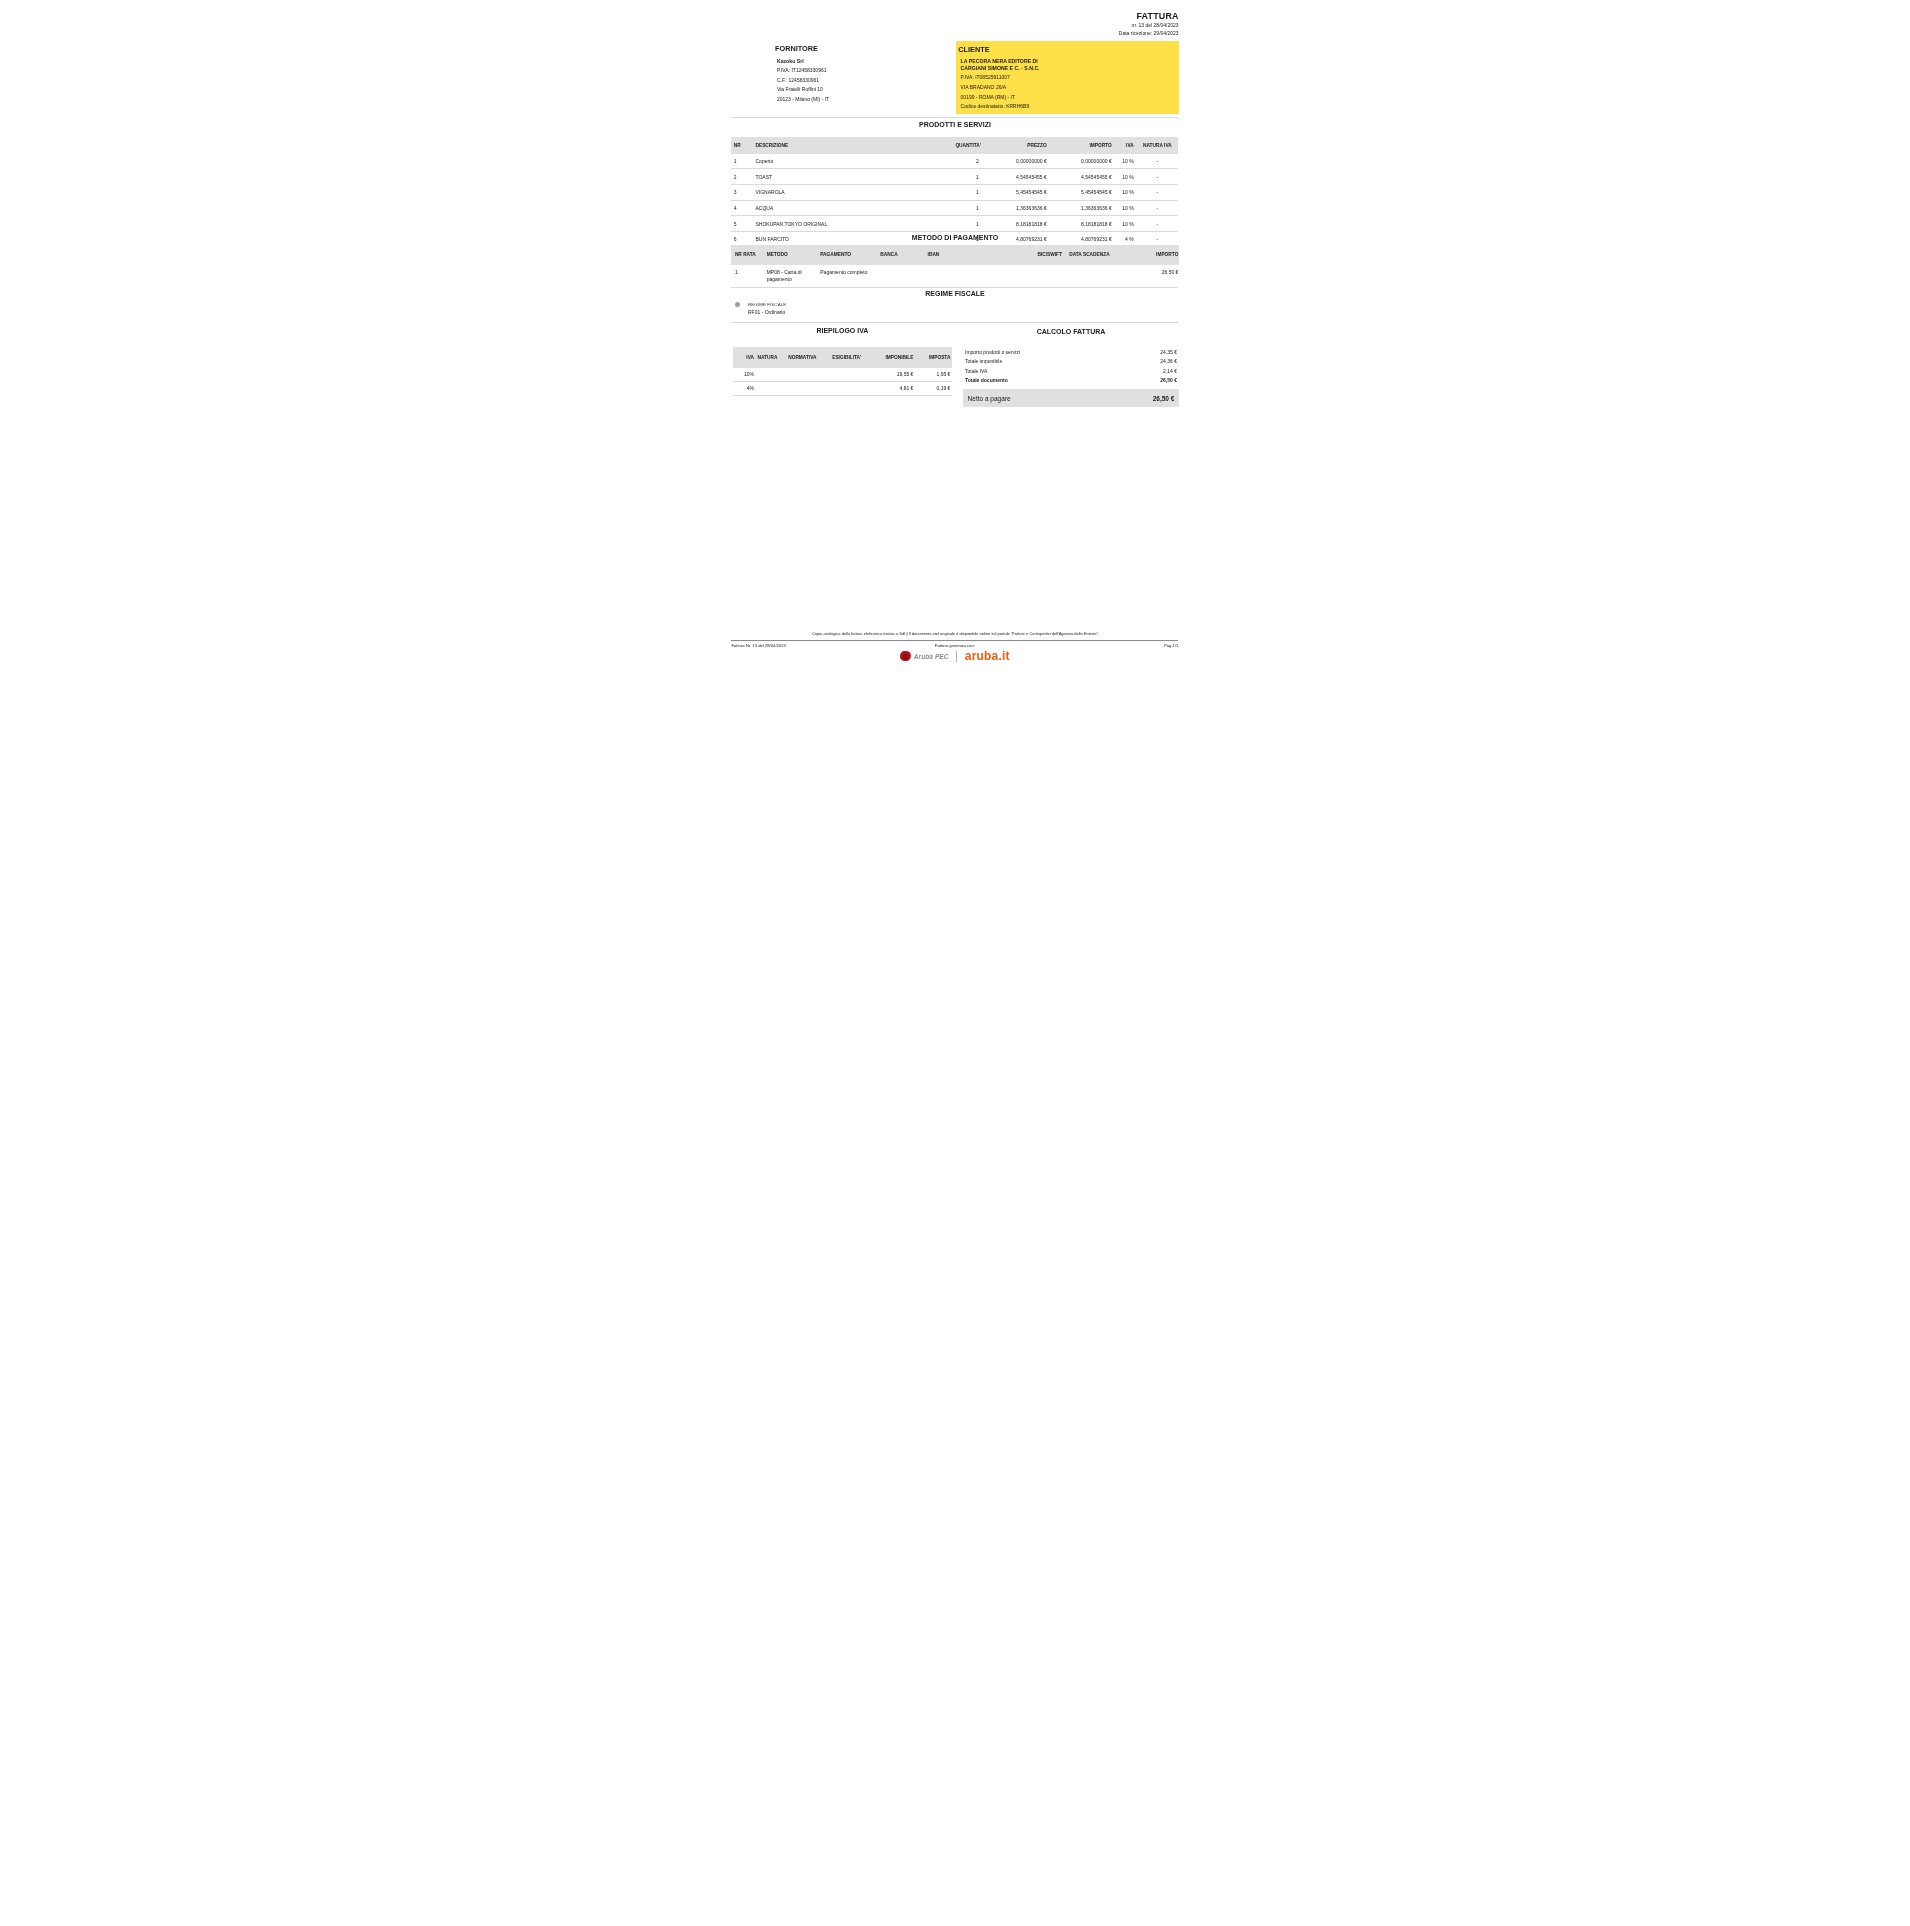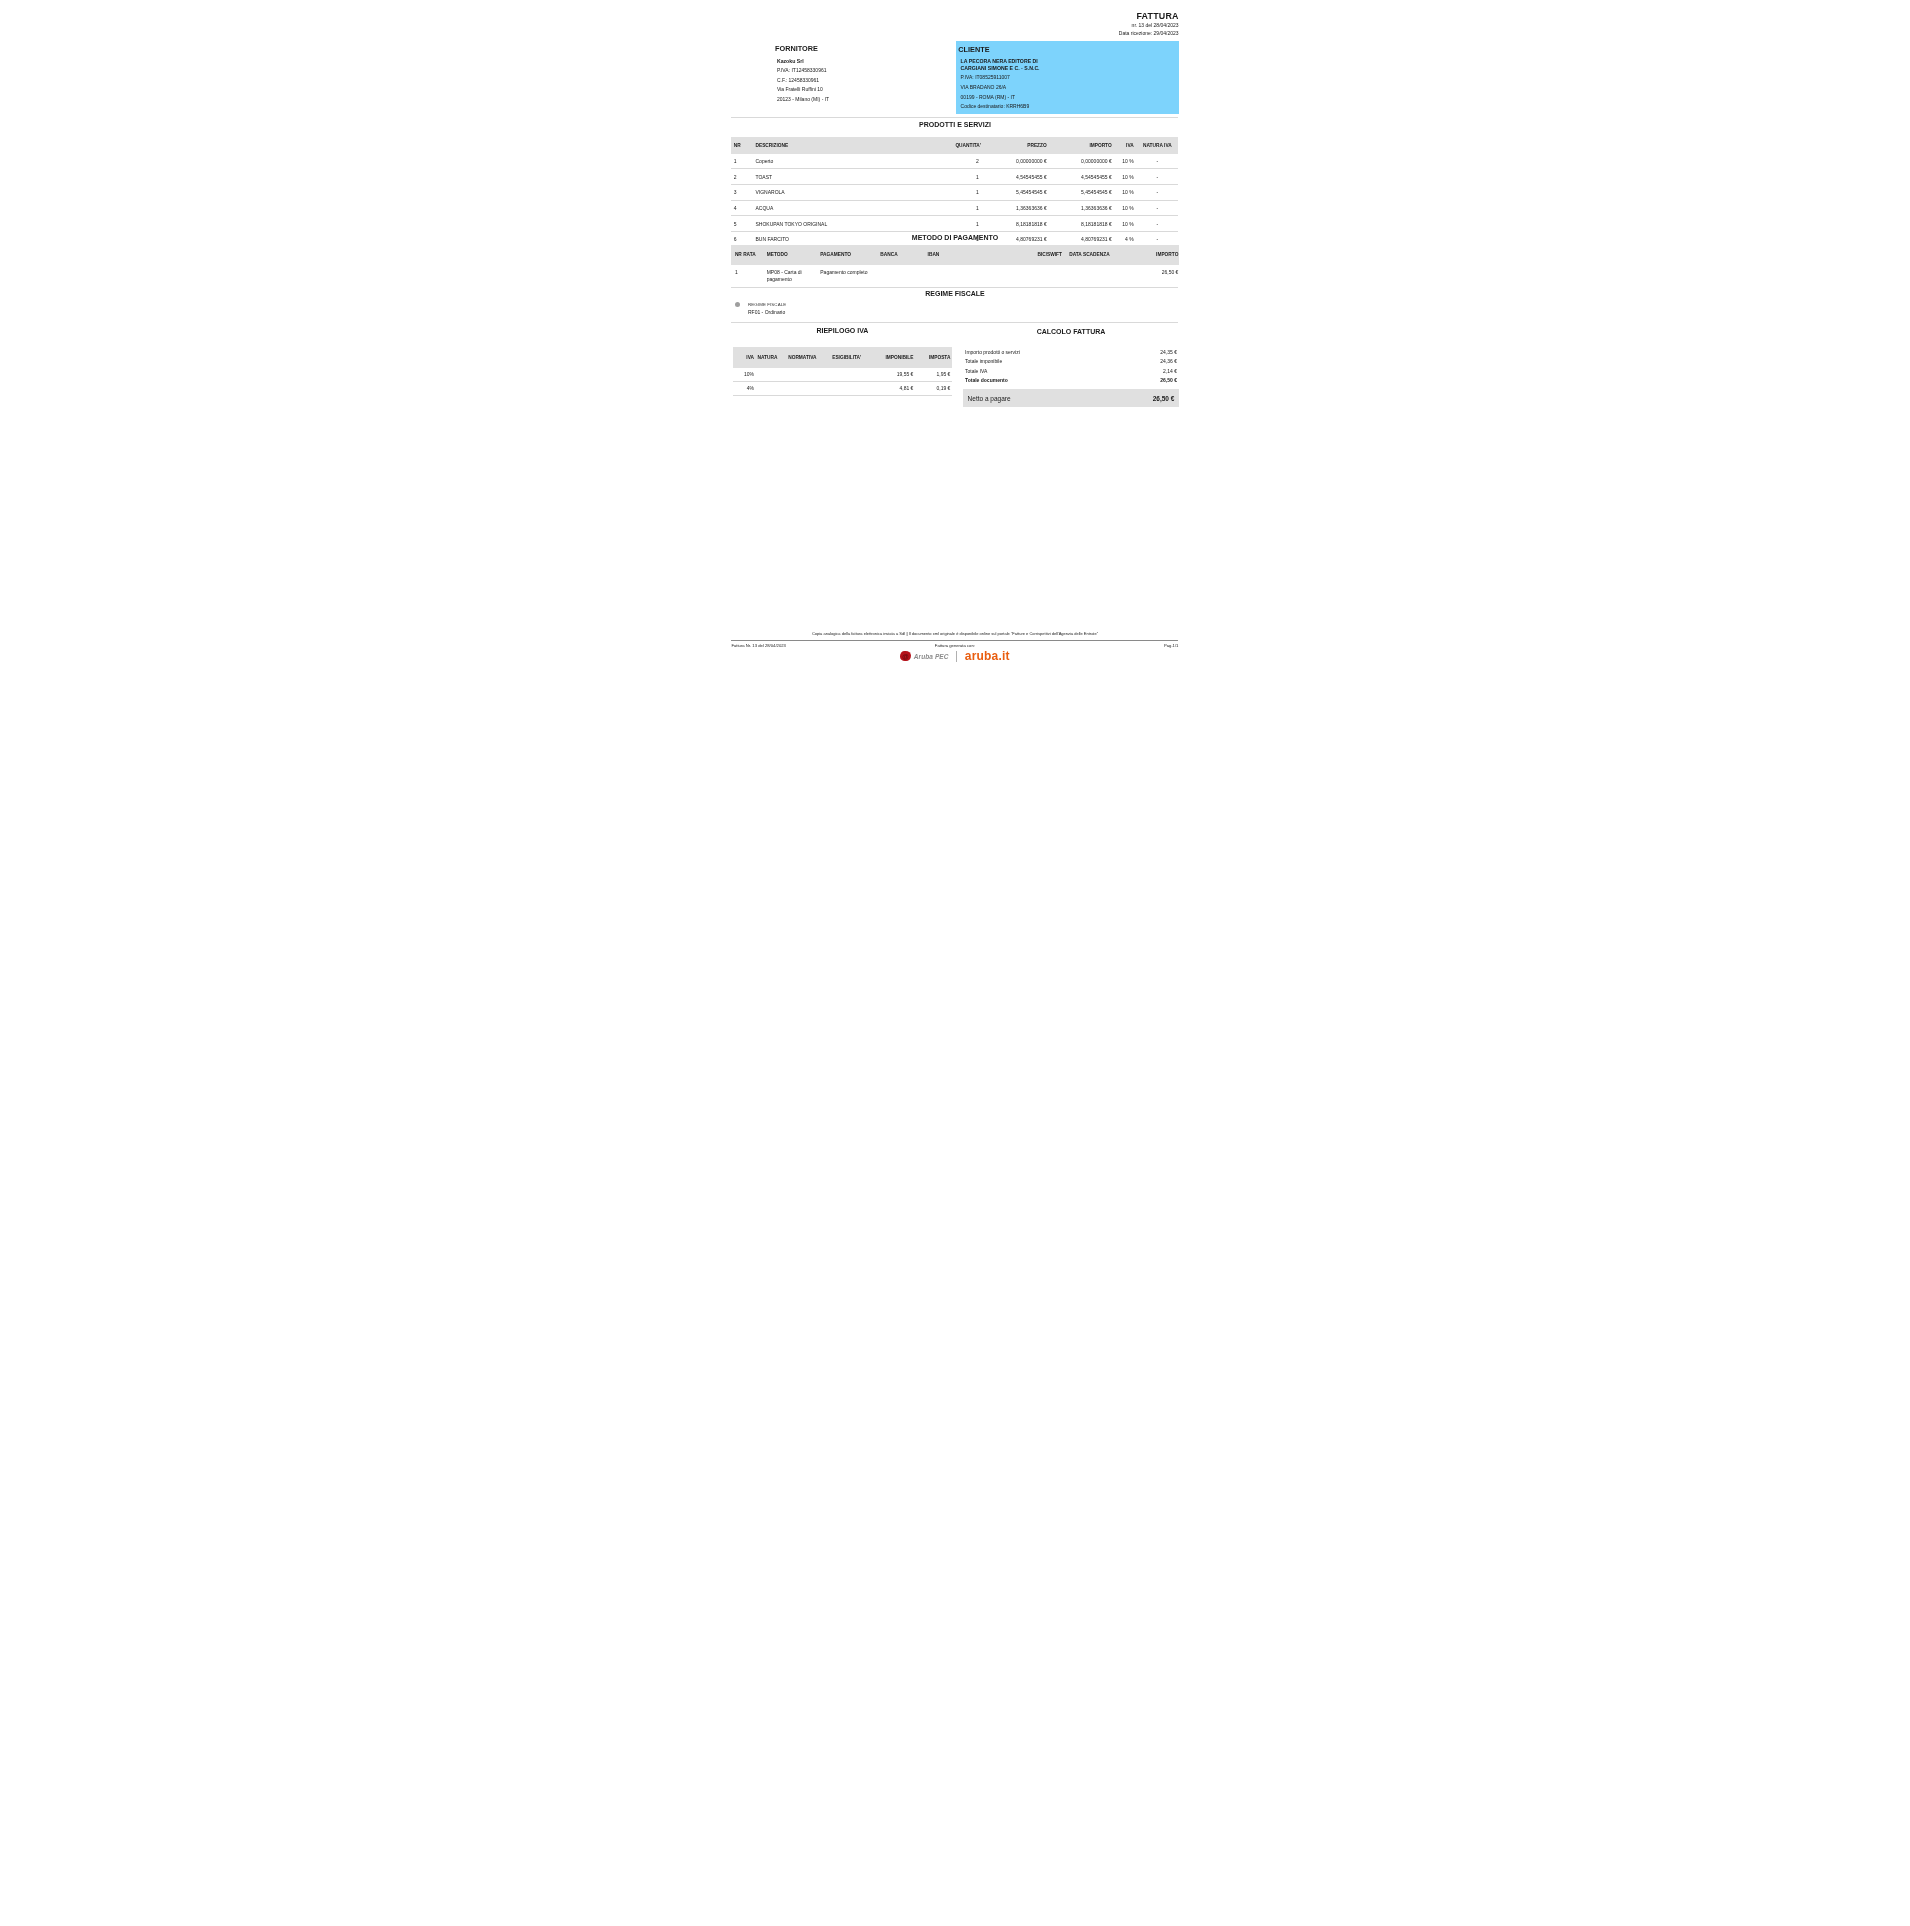--- a/index.html
+++ b/index.html
@@ -18,21 +18,21 @@
   .top-right{top:10.8px;right:15.4px;text-align:right;}
   .fattura-title{font-size:8.9px;font-weight:bold;line-height:10px;letter-spacing:0.2px;}
   .hdr-line{font-size:5px;line-height:8.5px;}
   .hdr-line:first-of-type{margin-top:1.5px;}
   
   .supplier{left:19px;top:45px;margin-left:40px;}
   .party-heading{font-size:7.3px;font-weight:bold;line-height:8px;}
   .supplier-name{margin:3.9px 0 0 1.9px;font-size:5.2px;font-weight:bold;line-height:9.6px;}
   .supplier-lines{margin-left:1.9px;font-size:5px;line-height:9.4px;}
   
-  .customer{left:240px;top:41px;width:223px;height:73px;background:#7dd3fc;}
+  .customer{left:240px;top:41px;width:223px;height:73px;background:#fde047;}
   .customer .party-heading{position:absolute;left:2.3px;top:4.6px;}
   .customer-name{position:absolute;left:4.6px;top:17.3px;font-size:5.2px;font-weight:bold;line-height:6.7px;}
   .customer-lines{position:absolute;left:4.6px;top:32px;font-size:5px;line-height:9.8px;}
   
   .section-title{left:0;width:100%;text-align:center;font-size:7px;font-weight:bold;line-height:9.2px;}
   .sep-line{left:15.4px;width:447px;height:0;border-top:0.4px solid #d9d9d9;}
   
   table{border-collapse:collapse;table-layout:fixed;}
   th{font-size:4.8px;font-weight:bold;background:#e0e0e0;white-space:nowrap;}
   td{font-size:5px;}

